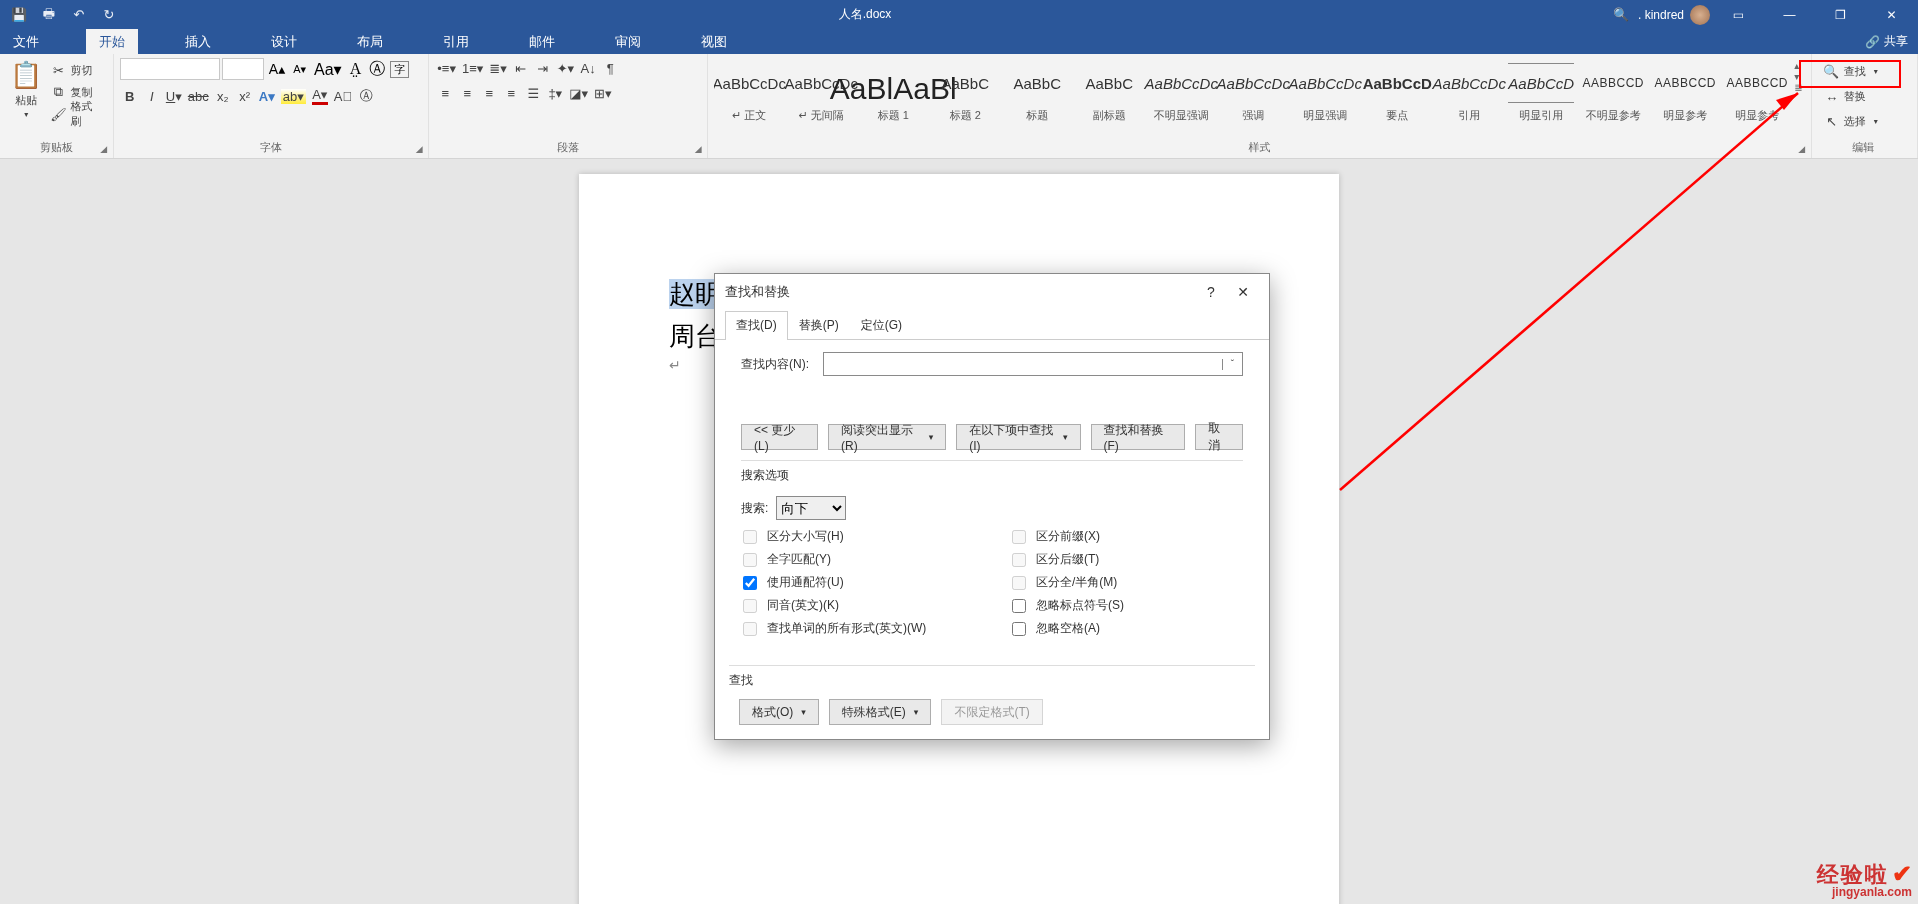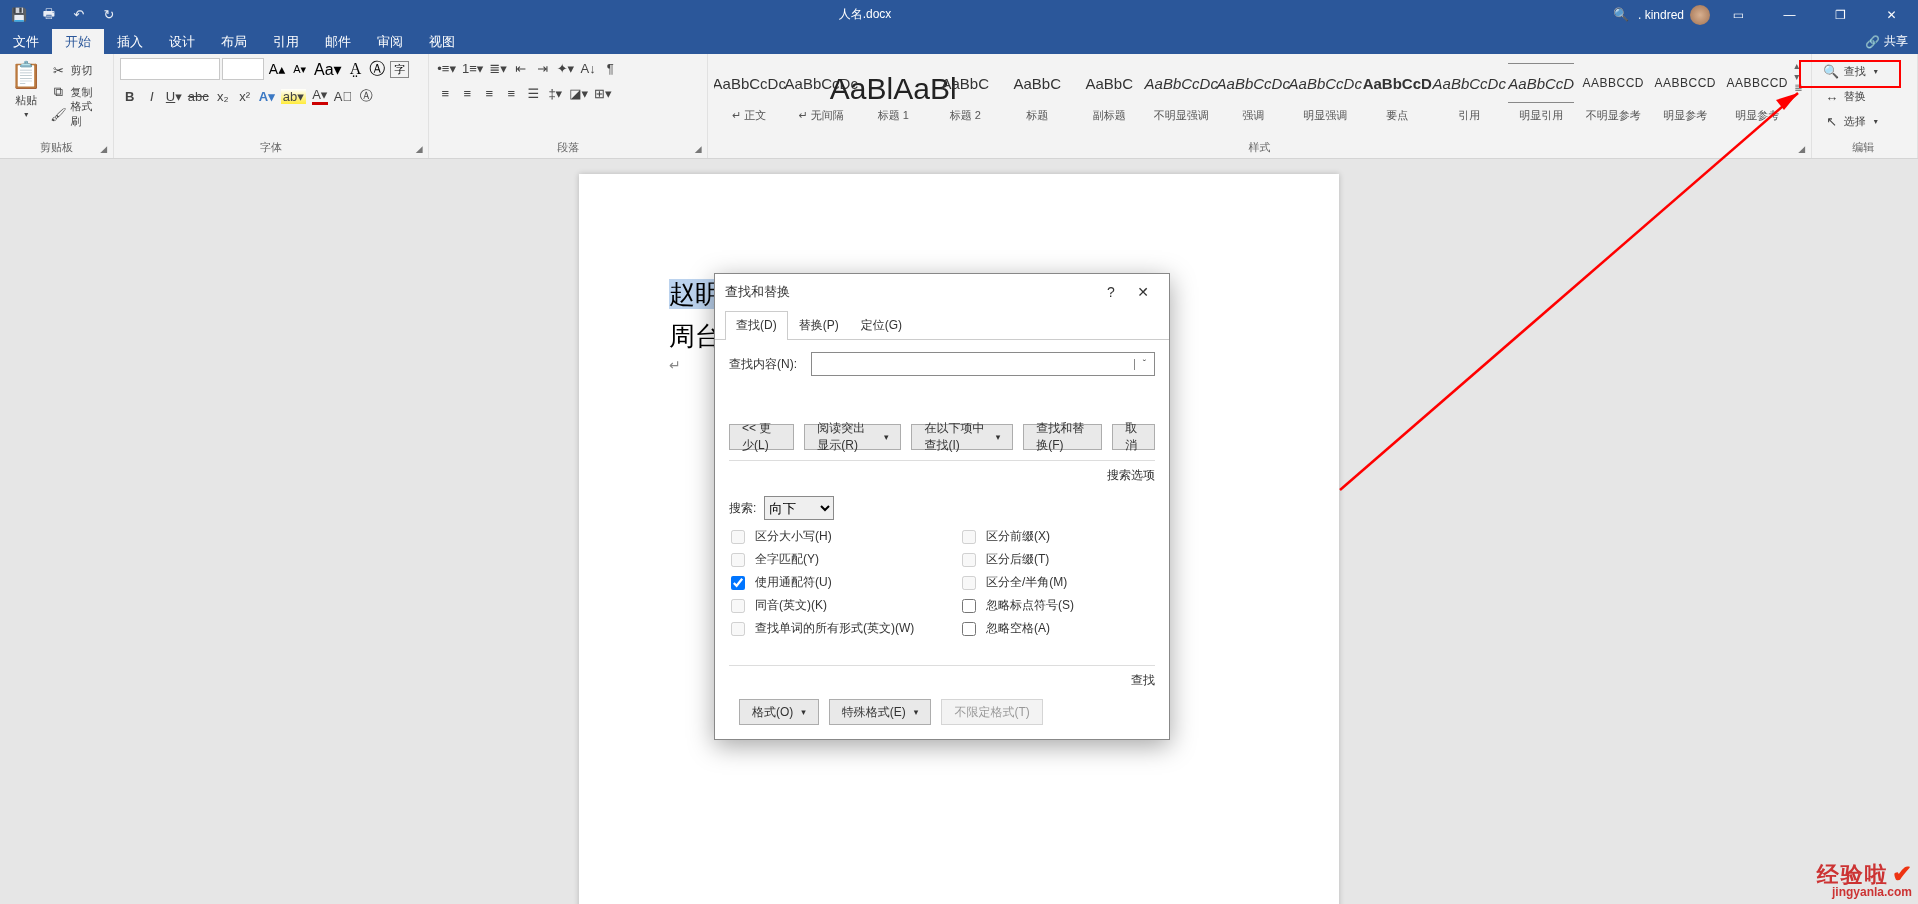--- a/index.html
+++ b/index.html
@@ -8,21 +8,21 @@
   
   .title-bar { height: 29px; background: #2b579a; display: flex; align-items: center; color: #fff; font-size: 12px; }
   .title-left { display: flex; align-items: center; gap: 8px; padding-left: 8px; }
   .qat-btn { width: 22px; height: 22px; display: flex; align-items: center; justify-content: center; opacity: .9; font-size: 13px;}
   .title-center { flex: 1; text-align: center; }
   .title-right { display: flex; align-items: center; gap: 6px; padding-right: 4px; }
   .win-btn { width: 45px; height: 29px; display: flex; align-items: center; justify-content: center; font-size: 12px; }
   .avatar { width: 20px; height: 20px; border-radius: 50%; background: radial-gradient(circle,#d8b090,#a07050); }
 
   
-  .tabs-row { height: 25px; background: #2b579a; display: flex; align-items: stretch; color: #fff; font-size: 13px; }
+  .tabs-row { height: 25px; background: #2b579a; display: flex; align-items: stretch; color: #fff; font-size: 13px; gap: 34px; }
   .tab { padding: 0 13px; display: flex; align-items: center; cursor: pointer; }
   .tab.active { background: #f3f3f3; color: #2b579a; }
   .share-btn { margin-left: auto; padding: 0 10px; display:flex; align-items:center; gap:4px; font-size:12px;}
 
   
   .ribbon { height: 105px; background: #f3f3f3; border-bottom: 1px solid #d4d4d4; display: flex; }
   .group { border-right: 1px solid #e1e1e1; padding: 4px 6px 2px 6px; display: flex; flex-direction: column; justify-content: space-between; position:relative;}
   .group-label { font-size: 11px; color: #666; text-align: center; padding-top: 2px; height:18px;}
   .group-body { flex:1; display:flex; align-items:flex-start; }
   .dlg-launcher { position:absolute; right:2px; bottom:2px; width:14px; height:14px; font-size:9px; color:#777; display:flex;align-items:center;justify-content:center;}
@@ -52,38 +52,38 @@
   .find-highlight { position:absolute; border:2.5px solid #ff0000; pointer-events:none; }
 
   
   .doc-area { position:absolute; top:159px; left:0; right:0; bottom:0; background:#e6e6e6; display:flex; justify-content:center; overflow:auto;}
   .page { width:760px; min-height:1000px; background:#fff; margin-top:15px; box-shadow:0 0 6px rgba(0,0,0,.2); position:relative; padding:100px 90px;}
   .sel { background:#bcd3ee; }
   .page p { font-size:26px; font-family: SimSun, serif; line-height:1.6; }
   .end-mark{ font-size:14px; color:#888; font-family:serif;}
 
   
-  .dialog { position:absolute; width:456px; background:#fff; border:1px solid #888; box-shadow:0 6px 24px rgba(0,0,0,.35); font-size:12px; color:#333;}
+  .dialog { position:absolute; width:556px; background:#fff; border:1px solid #888; box-shadow:0 6px 24px rgba(0,0,0,.35); font-size:12px; color:#333;}
   .dlg-title { height:36px; display:flex; align-items:center; padding:0 10px; font-size:13px;}
   .dlg-title .sp { flex:1;}
   .dlg-title .dbtn { width:32px; height:28px; display:flex; align-items:center; justify-content:center; font-size:14px;}
   .dlg-tabs { display:flex; gap:0; border-bottom:1px solid #ccc; padding:0 10px;}
   .dlg-tab { padding:5px 10px 6px; border:1px solid transparent; border-bottom:none; position:relative; top:1px; cursor:pointer;}
   .dlg-tab.active { border-color:#ccc; background:#fff; }
-  .dlg-body { padding:12px 14px 8px; }
+  .dlg-body { padding:12px 26px 8px; }
   .frow { display:flex; align-items:center; gap:10px; margin-bottom:8px;}
   .frow label{ width:72px; text-align:left;}
   .combo { flex:1; height:24px; border:1px solid #8a8a8a; display:flex; align-items:center;}
   .combo input{ flex:1; border:none; outline:none; padding:0 4px; font-size:12px;}
   .combo .dd{ width:20px; text-align:center; border-left:1px solid #8a8a8a; font-size:10px;}
   .opt-line { display:flex; gap:10px; padding-left:0; margin-bottom:2px;}
   .btn-row { display:flex; gap:10px; margin:48px 0 10px;}
   .btn { height:26px; padding:0 12px; border:1px solid #adadad; background:#e9e9e9; display:inline-flex; align-items:center; gap:4px; cursor:pointer;}
   .btn.dd::after{content:"▾"; font-size:9px; margin-left:4px;}
-  .sect-title { font-size:12px; padding:6px 0 4px; border-top:1px solid #ddd; margin-top:4px;text-align:right;}
+  .sect-title { font-size:12px; padding:6px 0 4px; border-top:1px solid #ddd; margin-top:4px;}
   .check-grid { display:grid; grid-template-columns: 1fr 1fr; gap:6px 40px; padding:4px 2px 10px;}
   .chk { display:flex; align-items:center; gap:10px;}
   .chk input{ width:14px; height:14px;}
   .srch-row{ display:flex; align-items:center; gap:8px; margin:8px 0 4px;}
   .srch-row select{ height:24px; border:1px solid #8a8a8a; width:70px;}
   .dlg-footer { padding:6px 14px 14px; }
   .dlg-footer .sect-title{border-top:1px solid #ddd;}
 
   .editing-group{ padding-left:8px; padding-right:10px;}
 

